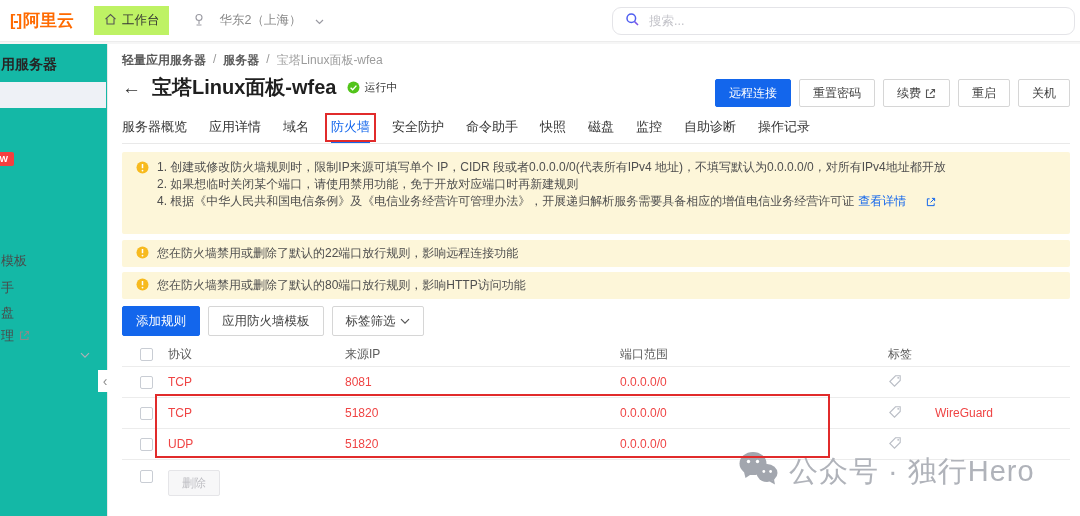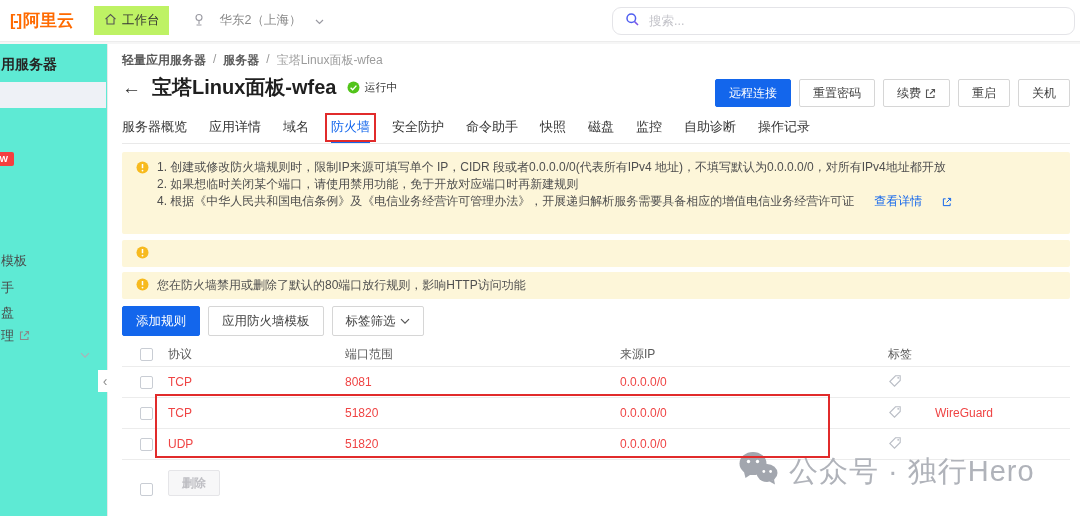--- a/index.html
+++ b/index.html
@@ -19,21 +19,21 @@
   .workbench{margin-left:20px;background:#bef264;padding:6px 10px;display:flex;align-items:center;gap:5px;
     font-size:12.5px;color:#333;cursor:pointer;}
   .region{margin-left:24px;display:flex;align-items:center;gap:14px;font-size:12.5px;color:#8a8a8a;cursor:pointer;}
   .searchbox{position:absolute;left:612px;right:5px;top:7px;height:28px;border:1px solid #e4e4e8;border-radius:9px;
     display:flex;align-items:center;padding-left:12px;gap:9px;background:#fff;}
   .searchbox input{border:none;outline:none;flex:1;font-size:12.5px;color:#333;background:transparent;
     font-family:"Liberation Sans","DejaVu Sans",sans-serif;}
   .searchbox input::placeholder{color:#c3c3c9;}
 
   
-  .sidebar{position:absolute;top:42px;left:0;width:108px;bottom:0;background:#5eead4;border-right:1px solid #eaeaea;overflow:hidden;}
+  .sidebar{position:absolute;top:42px;left:0;width:108px;bottom:0;background:#14b8a6;border-right:1px solid #eaeaea;overflow:hidden;}
   .side-title{position:absolute;top:14px;left:1px;font-size:14px;font-weight:700;color:#262626;white-space:nowrap;}
   .side-selected{position:absolute;top:40px;left:0;right:1px;height:26px;background:#eef1f6;cursor:pointer;}
   .side-new{position:absolute;top:110px;left:-19px;background:var(--new-badge-red);color:#fff;font-size:9px;
     font-weight:700;padding:2px 5px;border-radius:2px;letter-spacing:.5px;}
   .side-item{position:absolute;left:1px;font-size:13px;color:#4a4a4a;white-space:nowrap;cursor:pointer;display:flex;align-items:center;gap:5px;}
   .side-chevron{position:absolute;top:310px;left:80px;}
   .collapse-arrow{position:absolute;top:370px;left:98px;width:14px;height:22px;display:flex;align-items:center;justify-content:center;
     color:#8f8f8f;font-size:14px;background:#fff;cursor:pointer;z-index:6;}
 
   
@@ -56,33 +56,33 @@
     display:flex;gap:22px;font-size:13px;color:#363636;}
   .tab{cursor:pointer;position:relative;padding-bottom:9px;}
   .tab.active{color:var(--primary);border-bottom:2px solid var(--primary);}
   .tab.active .tab-annotation{position:absolute;top:-5px;bottom:-1px;left:-6px;right:-6px;border:2px solid var(--annotation-red);}
 
   .notice{position:absolute;left:13px;right:10px;background:var(--notice-bg);border-radius:2px;
     display:flex;align-items:flex-start;padding:7px 14px;gap:8px;font-size:12px;color:#4f4f4f;}
   .notice .nlines{display:flex;flex-direction:column;}
   .notice .nline{line-height:17px;white-space:nowrap;}
   .notice.single{align-items:center;}
-  .notice .link{color:var(--primary);cursor:pointer;margin-left:20px;display:inline-flex;align-items:center;gap:20px;}
+  .notice .link{color:var(--primary);cursor:pointer;margin-left:4px;display:inline-flex;align-items:center;gap:20px;}
   .warn-ico{flex:none;margin-top:2px;}
 
   .rule-toolbar{position:absolute;top:264px;left:13px;display:flex;gap:8px;}
   .rule-toolbar .btn{height:30px;font-size:12.5px;}
 
   .table{position:absolute;top:300px;left:13px;right:10px;font-size:12px;}
   .trow{display:grid;grid-template-columns:28px 177px 275px 268px 47px 1fr;align-items:center;padding-left:18px;
     border-bottom:1px solid #ececec;}
   .trow.thead{height:25px;color:#5c5c5c;}
   .trow.tbody{height:31px;color:#ef4444;}
   .checkbox{width:13px;height:13px;border:1px solid #c9cdd4;border-radius:2px;background:#fff;cursor:pointer;}
-  .footer-row{position:absolute;top:428px;left:31px;display:flex;align-items:flex-end;gap:15px;font-weight:bold;}
+  .footer-row{position:absolute;top:428px;left:31px;display:flex;align-items:flex-start;gap:15px;}
   .btn.disabled{background:#f7f7f8;border-color:#e5e5e8;color:#bfbfc4;cursor:default;height:26px;}
 
   .annotation-rows{position:absolute;top:352px;left:46px;width:675px;height:64px;
     border:2px solid var(--annotation-red);pointer-events:none;z-index:4;}
 
   .watermark{position:absolute;top:408px;left:628px;display:flex;align-items:center;gap:10px;
     color:#b0b3ba;font-size:29px;font-weight:500;letter-spacing:1px;z-index:3;}
 </style>
 </head>
 <body>
@@ -234,20 +234,21 @@
   </div>
 
   <div class="notice single" style="top:198px;height:27px;">
     <span class="warn-ico" style="margin-top:0;">
       <svg width="13" height="13" viewBox="0 0 13 13">
           <circle cx="6.5" cy="6.5" r="6" fill="#f7ba1e"></circle>
           <path d="M6.5 3v4.2" stroke="#fff" stroke-width="1.5"></path>
           <circle cx="6.5" cy="9.6" r="0.9" fill="#fff"></circle>
         </svg>
     </span>
+    <span>您在防火墙禁用或删除了默认的22端口放行规则，影响远程连接功能</span>
   </div>
 
   <div class="notice single" style="top:230px;height:27px;">
     <span class="warn-ico" style="margin-top:0;">
       <svg width="13" height="13" viewBox="0 0 13 13">
           <circle cx="6.5" cy="6.5" r="6" fill="#f7ba1e"></circle>
           <path d="M6.5 3v4.2" stroke="#fff" stroke-width="1.5"></path>
           <circle cx="6.5" cy="9.6" r="0.9" fill="#fff"></circle>
         </svg>
     </span>
@@ -266,22 +267,22 @@
       <svg width="10" height="7" viewBox="0 0 10 7">
           <path d="M1 1.2 5 5.2 9 1.2" fill="none" stroke="#555" stroke-width="1.2"></path>
         </svg>
     </div>
   </div>
 
   <div class="table">
     <div class="trow thead">
       <span class="checkbox"></span>
       <span>协议</span>
+      <span>来源IP</span>
       <span>端口范围</span>
-      <span>来源IP</span>
       <span>标签</span>
     </div>
     <div class="trow tbody">
       <span class="checkbox"></span>
       <span>TCP</span>
       <span>8081</span>
       <span>0.0.0.0/0</span>
       <span><svg width="14" height="14" viewBox="0 0 14 14">
             <path d="M7.5 1.8h4.7v4.7L6.5 12.2 1.8 7.5 7.5 1.8z" fill="none" stroke="#b9bdc5" stroke-width="1.1"></path>
             <circle cx="10.2" cy="3.8" r="0.9" fill="#b9bdc5"></circle>

